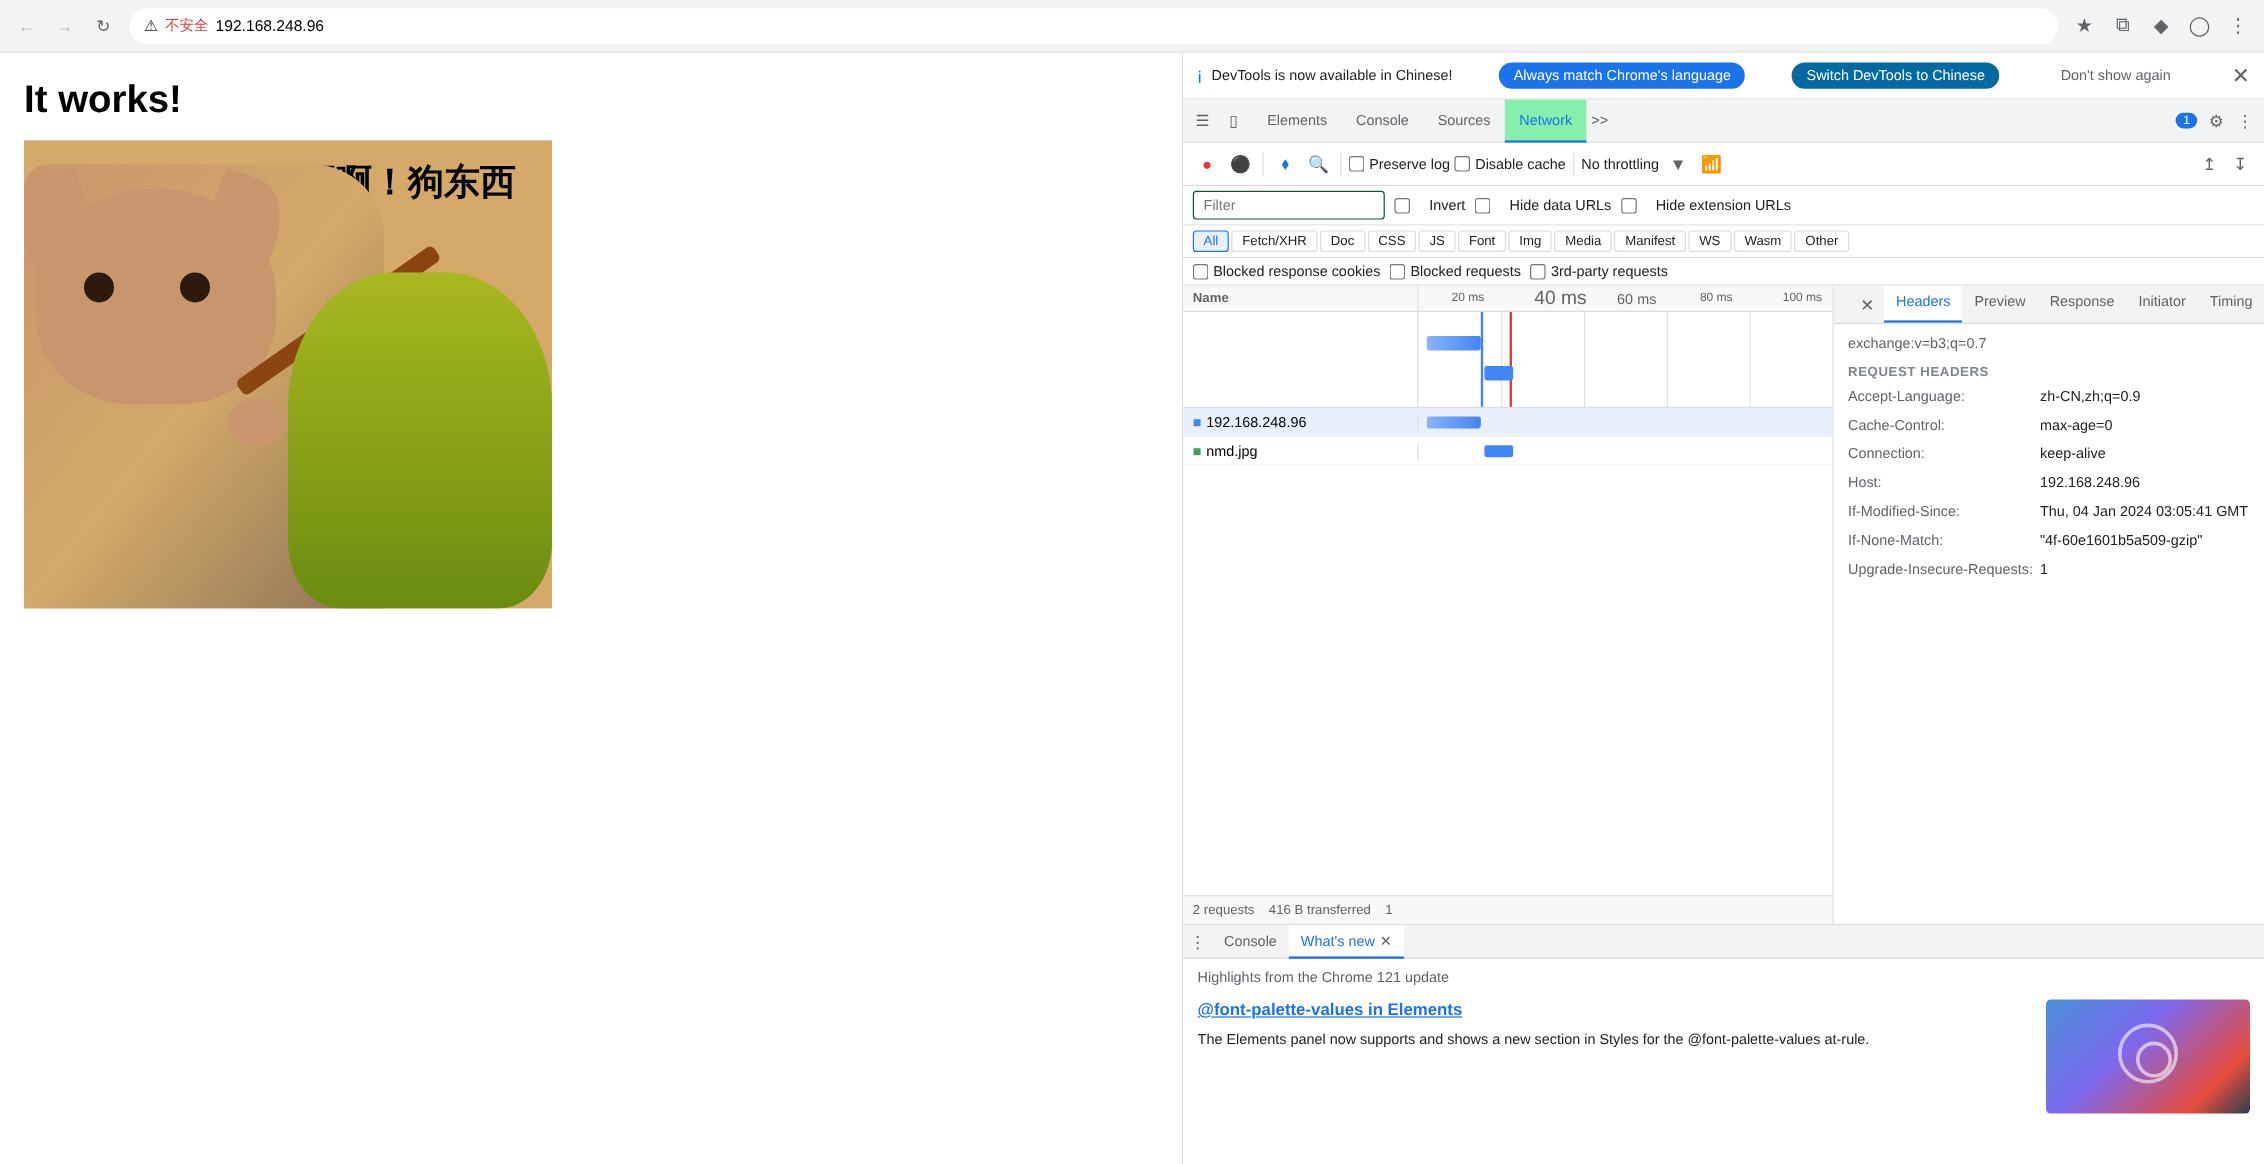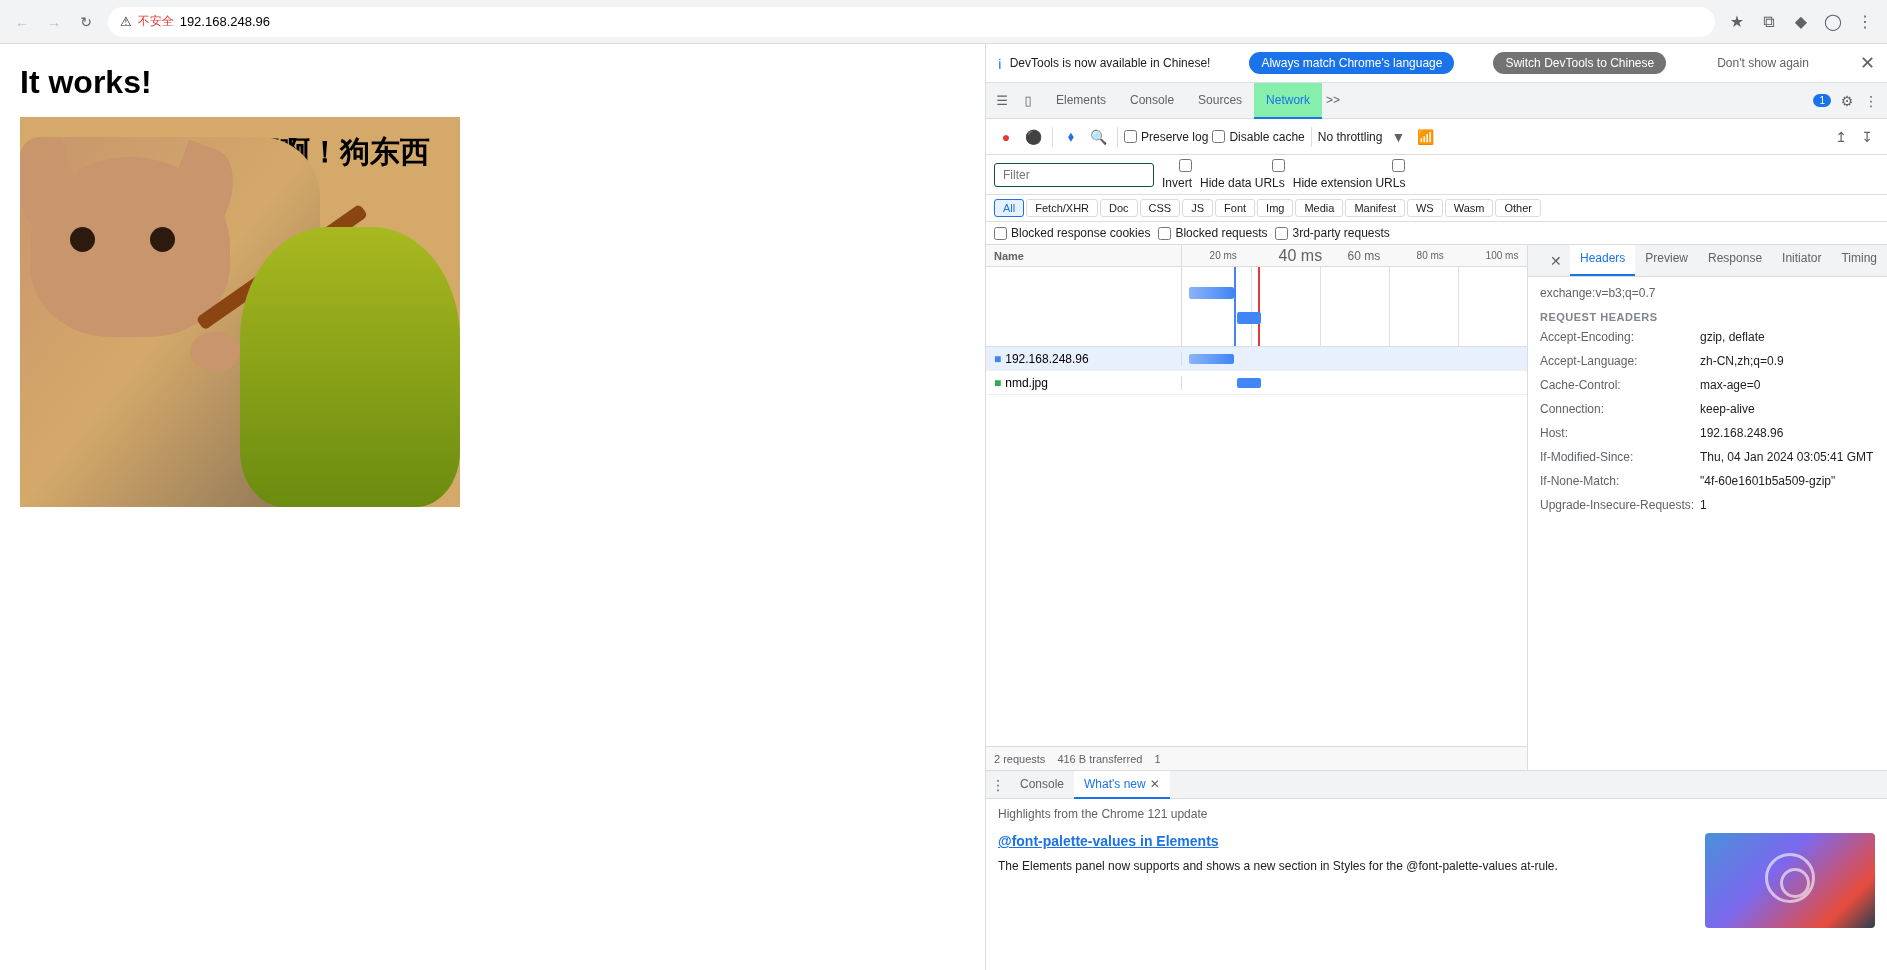--- a/index.html
+++ b/index.html
@@ -107,21 +107,21 @@
       border: none;
       cursor: pointer;
       font-size: 12px;
       font-weight: 500;
     }
     .banner-btn-blue {
       background: #1a73e8;
       color: #fff;
     }
     .banner-btn-blue2 {
-      background: #737373;
+      background: #0369a1;
       color: #fff;
     }
     .banner-btn-ghost {
       background: transparent;
       color: #5f6368;
       border: none;
     }
     .banner-close {
       color: #5f6368;
       font-size: 18px;
@@ -227,24 +227,23 @@
     .filter-input {
       width: 160px;
       height: 24px;
       border: 1px solid #14532d;
       border-radius: 3px;
       padding: 0 8px;
       font-size: 12px;
       outline: none;
     }
     .filter-checkbox {
-      display: flex; align-items: flex-end; gap: 4px;
+      display: flex; align-items: center; gap: 16px;
       font-size: 12px; color: #202124;
       cursor: pointer;
-      flex-direction: column;
     }
 
     
     .filter-types {
       display: flex;
       align-items: center;
       padding: 4px 8px;
       border-bottom: 1px solid #dadce0;
       gap: 2px;
       background: #fff;
@@ -771,24 +770,20 @@
               <span>Timing</span>
             </div>
           </div>
           <div class="details-content">
 
             <div class="details-row">
               <span class="details-value" style="color:#5f6368;">exchange:v=b3;q=0.7</span>
             </div>
             <div class="details-section-header">Request Headers</div>
             <div class="details-row">
-              <span class="details-key">Accept-Encoding:</span>
-              <span class="details-value">gzip, deflate</span>
-            </div>
-            <div class="details-row">
               <span class="details-key">Accept-Language:</span>
               <span class="details-value">zh-CN,zh;q=0.9</span>
             </div>
             <div class="details-row">
               <span class="details-key">Cache-Control:</span>
               <span class="details-value">max-age=0</span>
             </div>
             <div class="details-row">
               <span class="details-key">Connection:</span>
               <span class="details-value">keep-alive</span>

